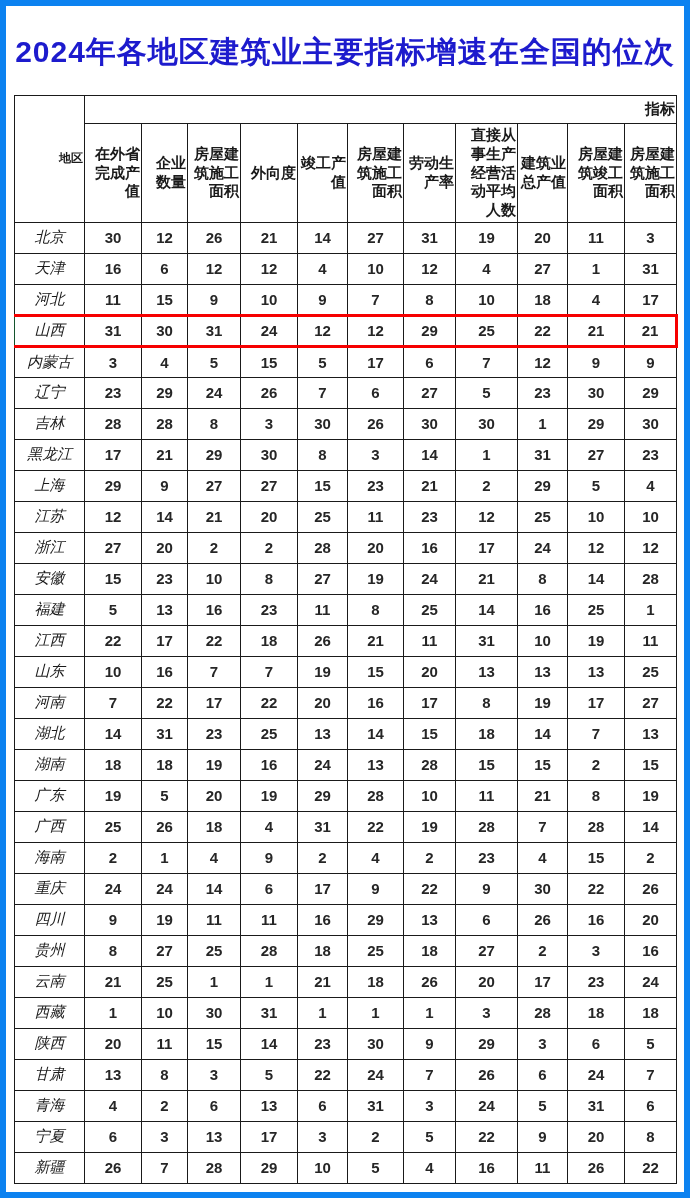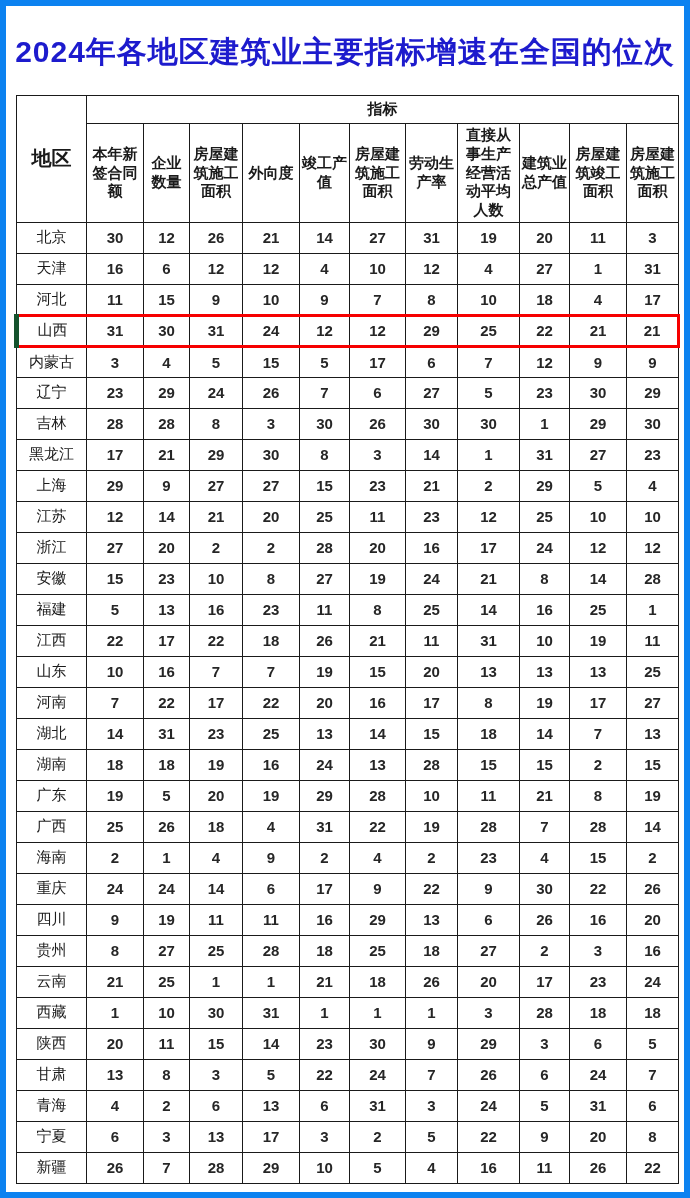--- a/index.html
+++ b/index.html
@@ -40,37 +40,39 @@
     vertical-align: middle;
     color: #1a1a1a;
     background: #ffffff;
     overflow: hidden;
   }
   th {
     font-weight: bold;
     font-size: 15px;
     line-height: 1.25;
     padding: 2px 1px;
+    text-align: right;
   }
   .th-indicator { height: 28px; }
-  .th-region { font-size: 20px; }
+  .th-region { font-size: 12px; }
   td.region-cell {
     height: 31px;
     font-size: 15px;
     font-weight: normal;
+    font-style: italic;
   }
   td.rank-cell {
     height: 31px;
     font-family: "Liberation Sans", "DejaVu Sans", sans-serif;
     font-weight: bold;
     font-size: 15px;
     color: #262626;
   }
   tr.highlight td { border-top: 3px solid #f60000; border-bottom: 3px solid #f60000; }
-  tr.highlight td:first-child { border-left: 5px solid #14532d; }
+  tr.highlight td:first-child { border-left: 1px solid #14532d; }
   tr.highlight td:last-child  { border-right: 3px solid #f60000; }
 </style>
 </head>
 <body>
 
 <div class="page-frame">
   <div class="page-title">2024年各地区建筑业主要指标增速在全国的位次</div>
 
   <div class="table-wrap">
     <table>
@@ -88,21 +90,21 @@
           <col style="width:57px">
           <col style="width:52px">
       </colgroup>
       <thead>
         <tr>
           <th rowspan="2" class="th-region">地区</th>
           <th colspan="11" class="th-indicator">指标</th>
         </tr>
         <tr id="column-header-row">
 
-        <th>本年新签合同额</th>
+        <th>在外省完成产值</th>
             <th>企业数量</th>
             <th>房屋建筑施工面积</th>
             <th>外向度</th>
             <th>竣工产值</th>
             <th>房屋建筑施工面积</th>
             <th>劳动生产率</th>
             <th>直接从事生产经营活动平均人数</th>
             <th>建筑业总产值</th>
             <th>房屋建筑竣工面积</th>
             <th>房屋建筑施工面积</th>

